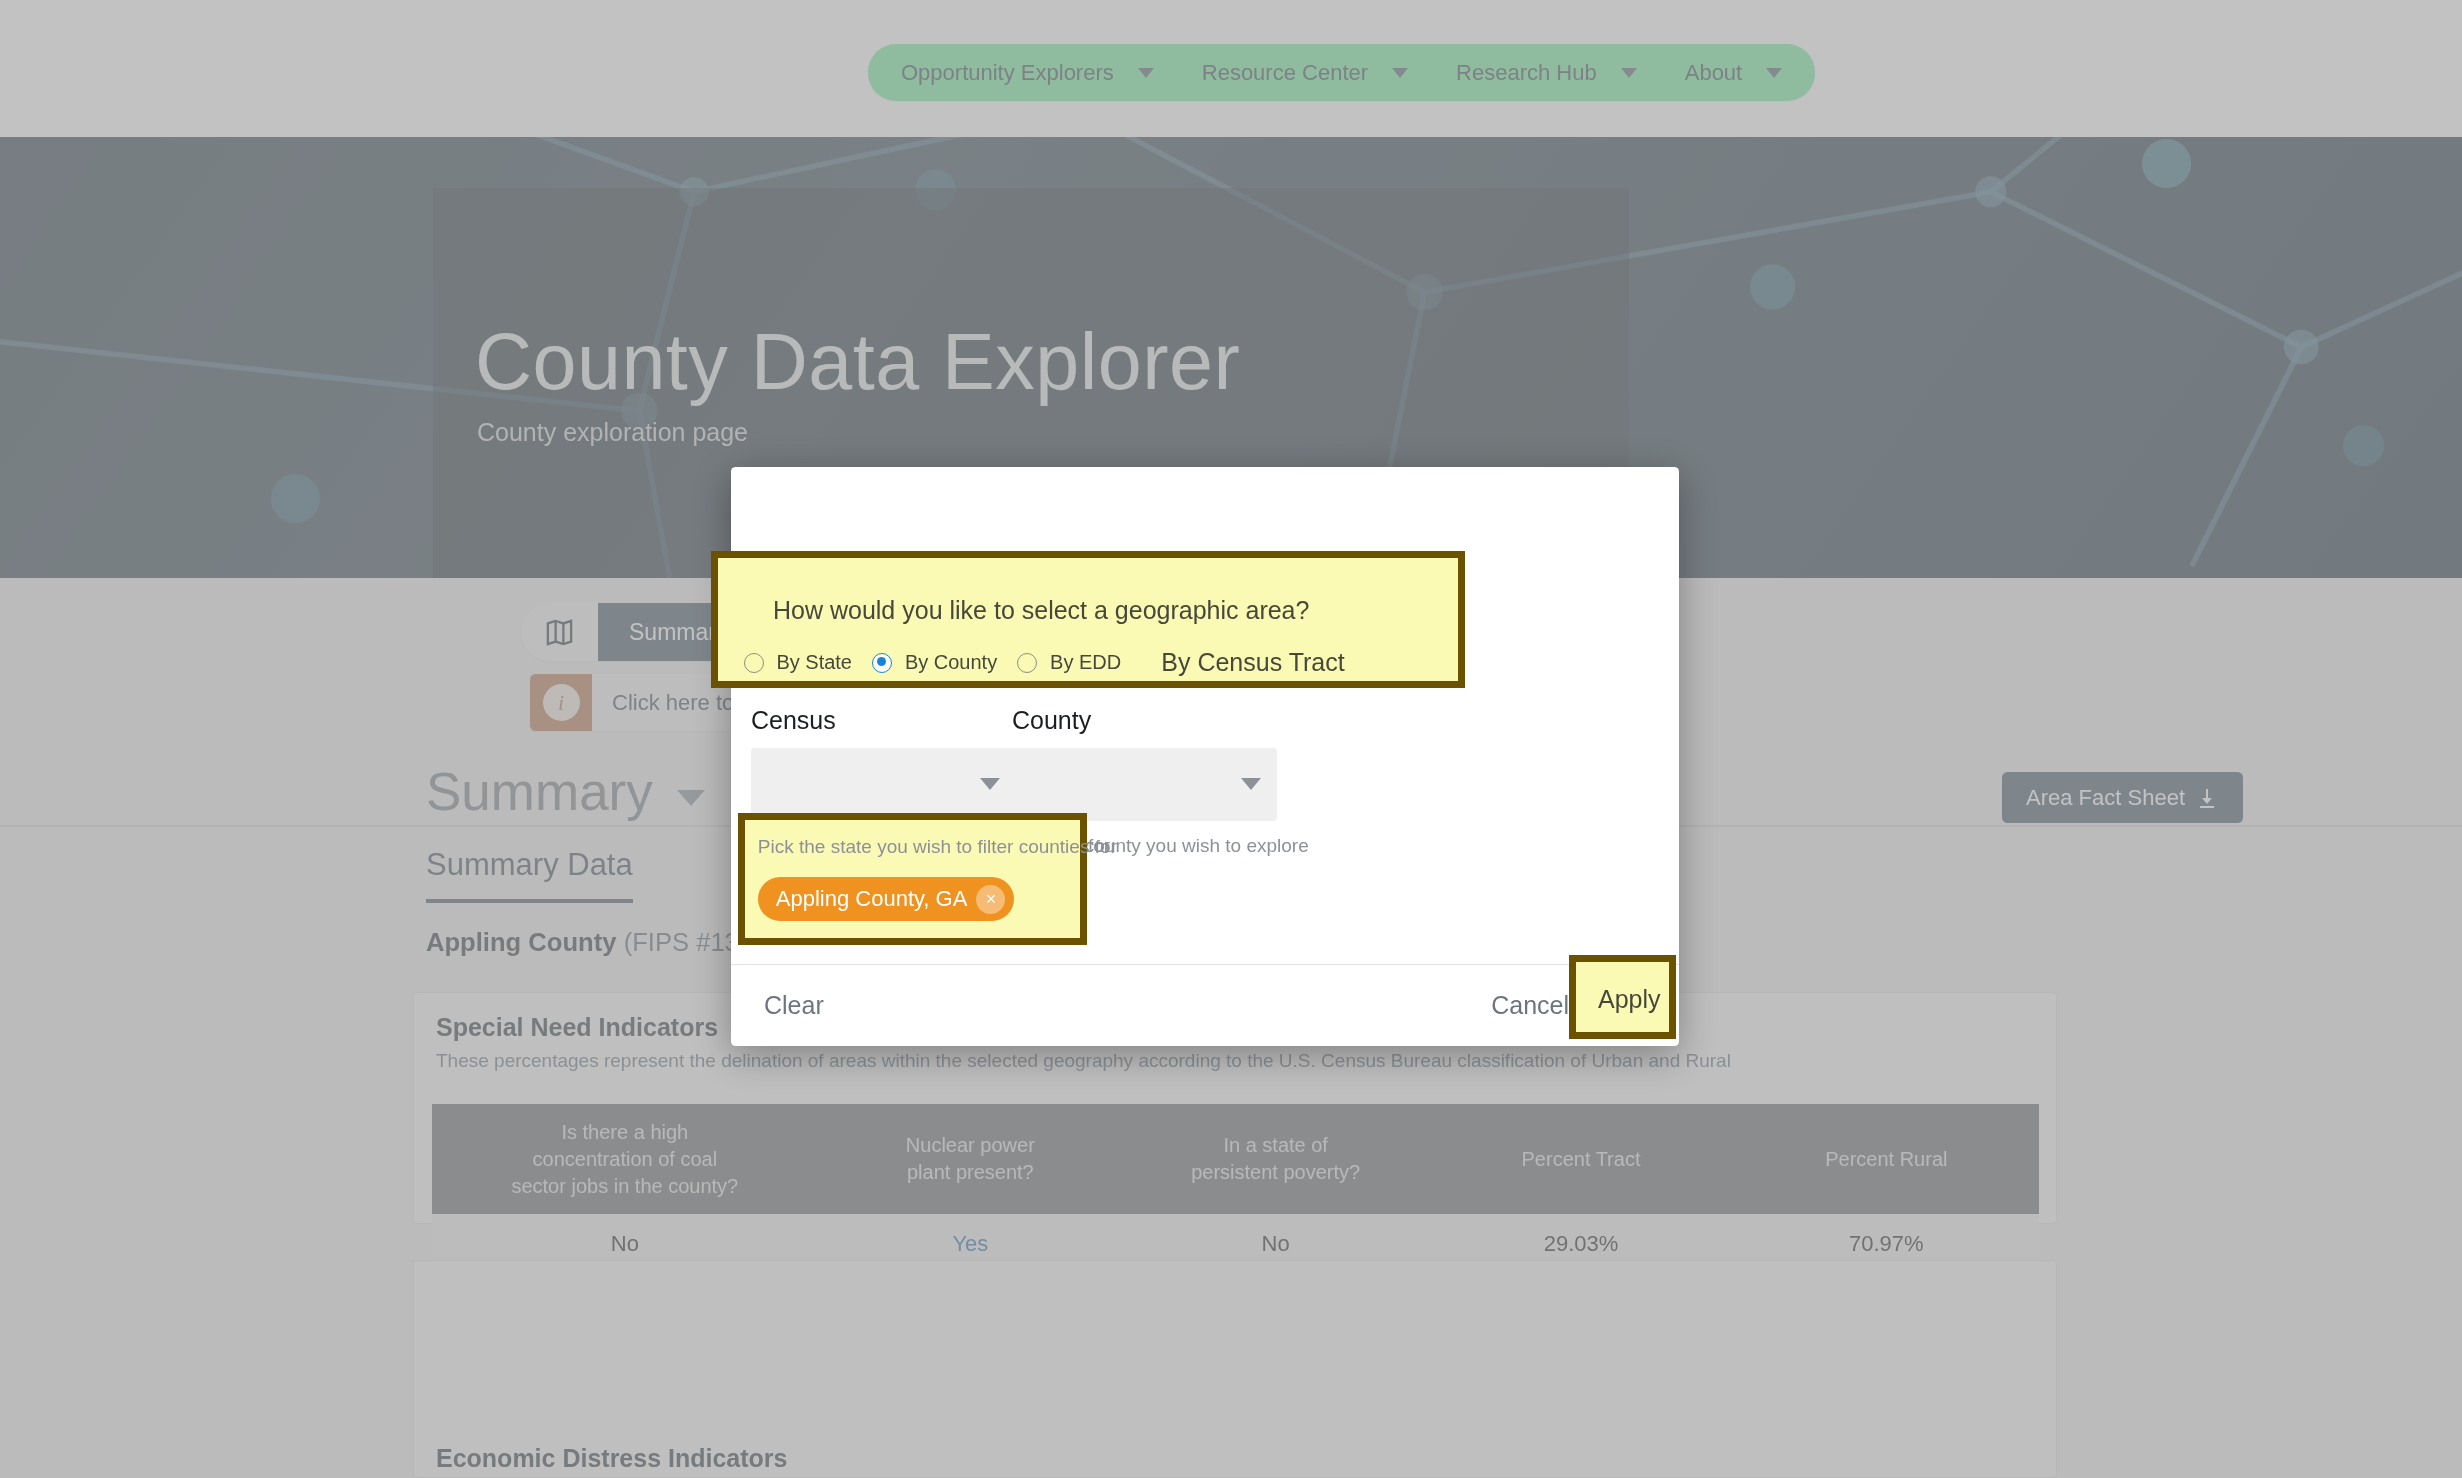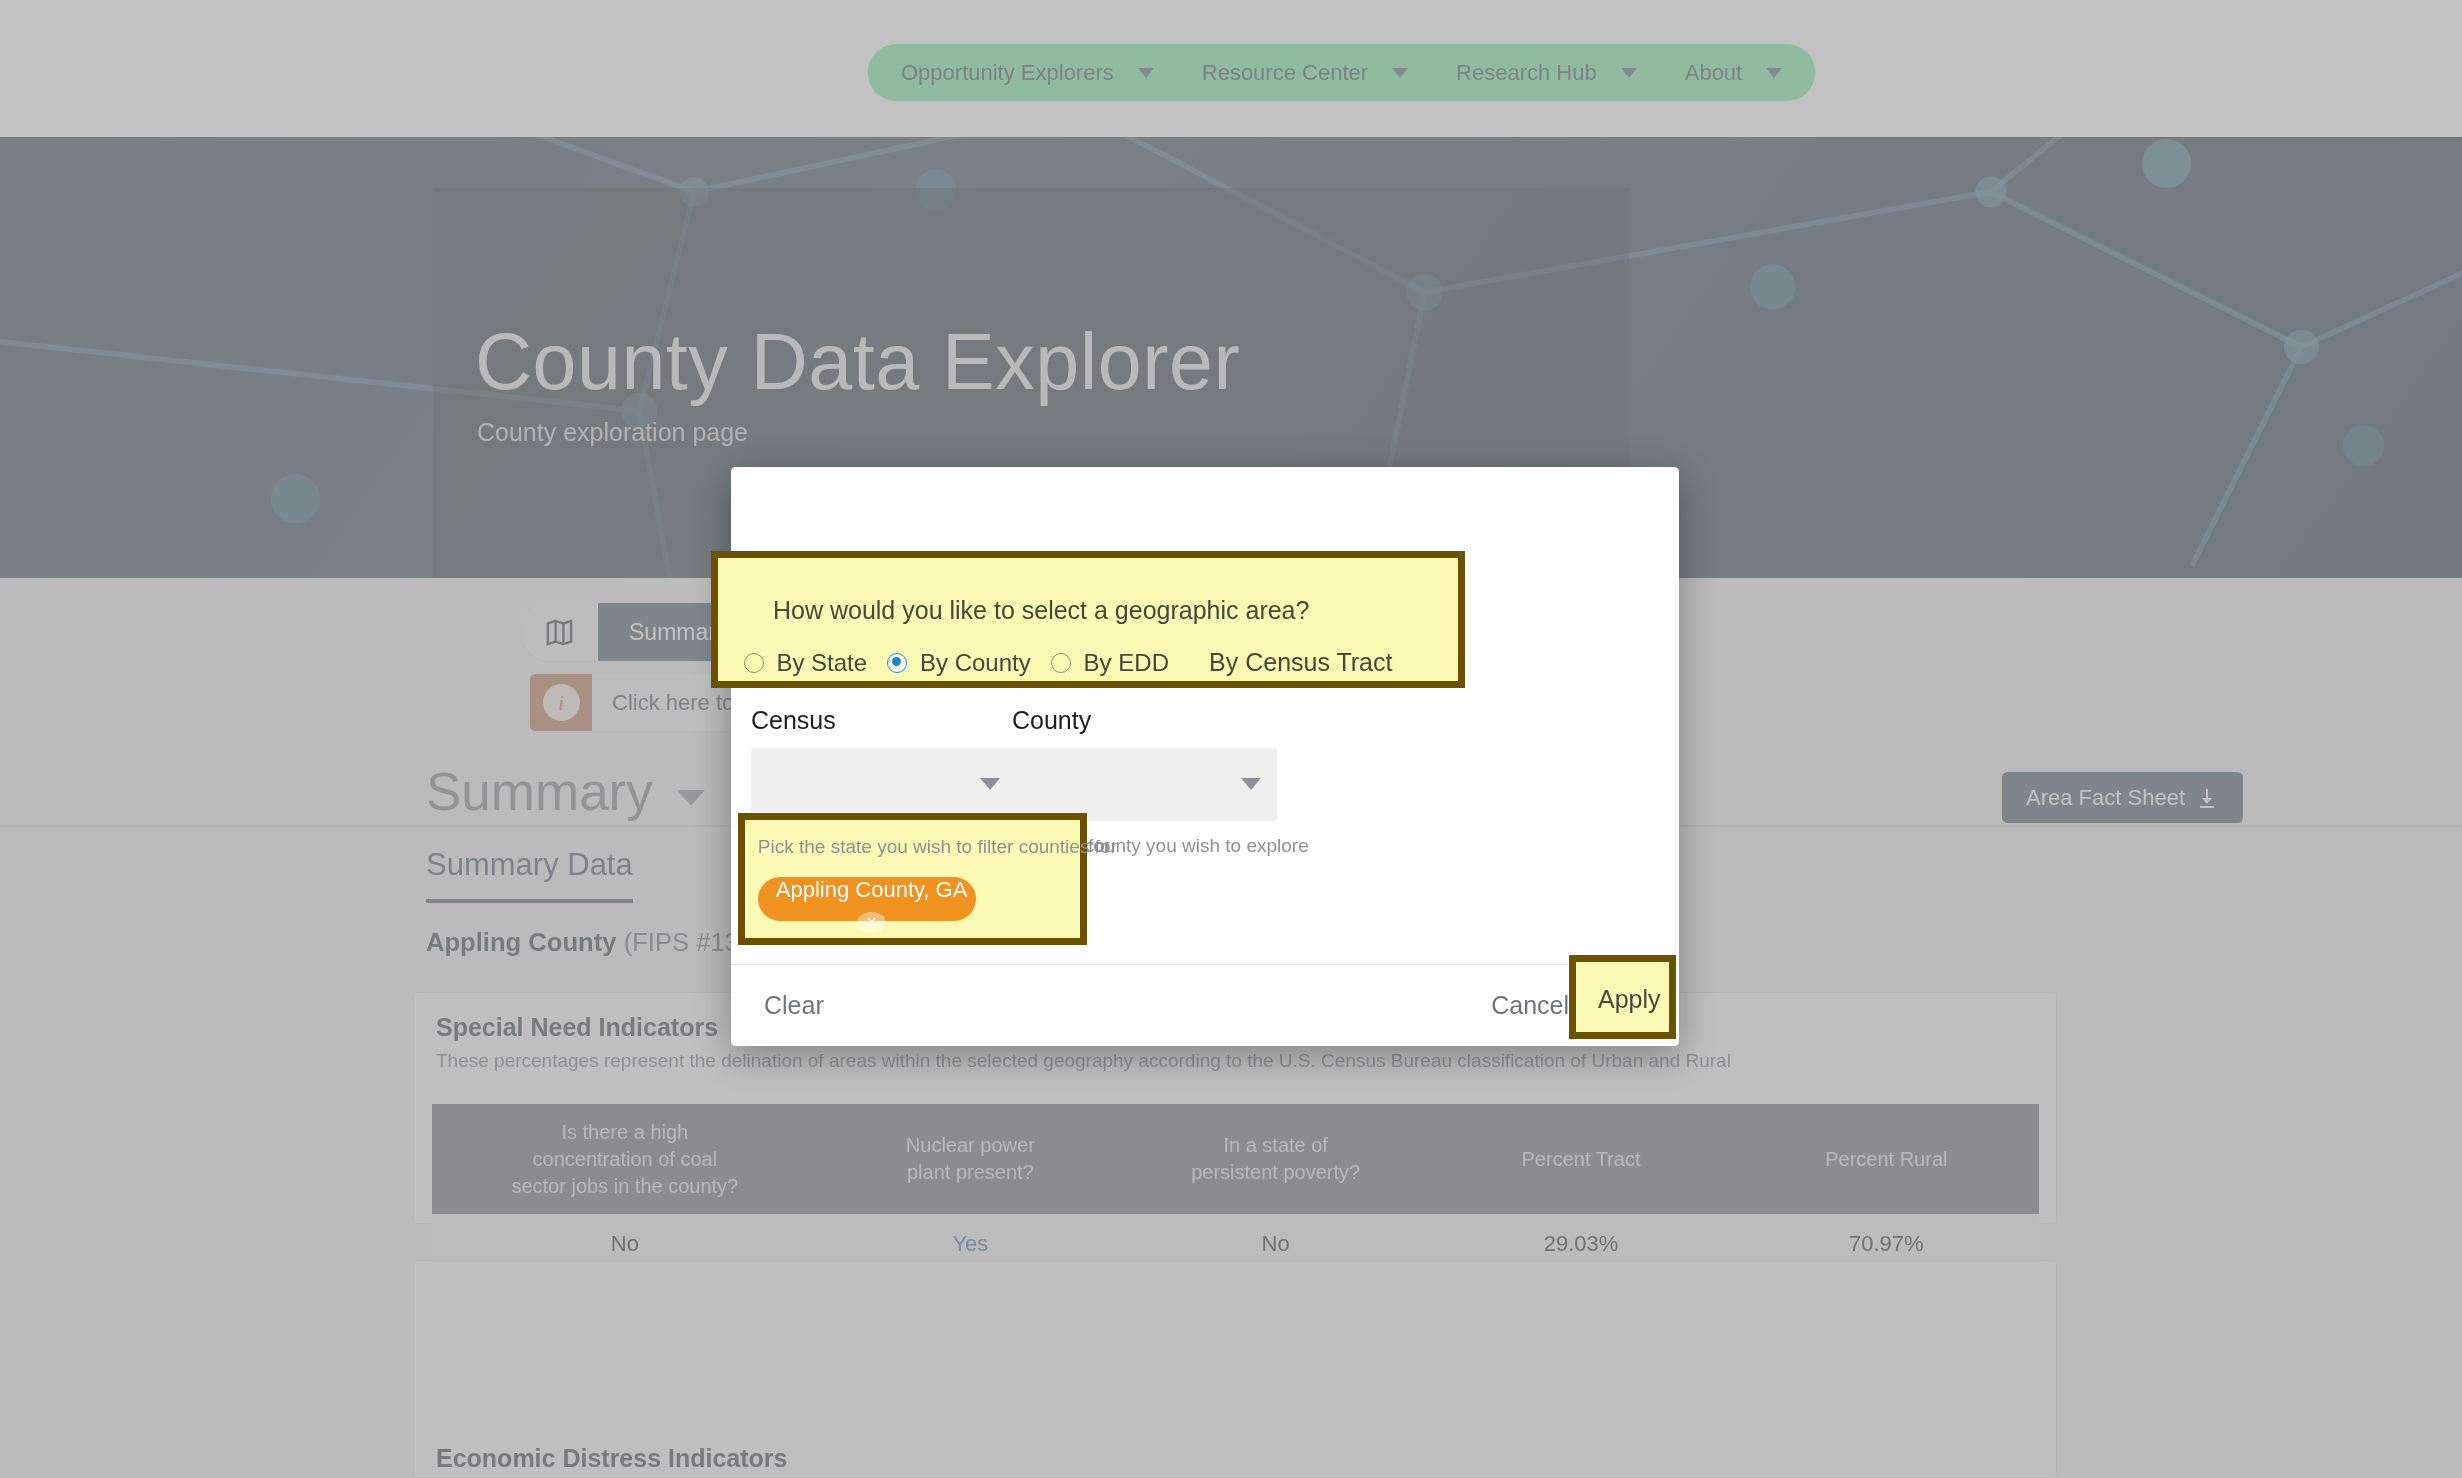--- a/index.html
+++ b/index.html
@@ -178,21 +178,21 @@
 
   .hl {
     position: absolute; border: 7.3px solid #6b5200; background: #fbfab4;
   }
   #hl-method { left: 711px; top: 551px; width: 754px; height: 137px; }
   #hl-chip   { left: 738px; top: 813px; width: 349px; height: 132px; }
   #hl-apply  { left: 1569px; top: 955px; width: 107px; height: 84px; }
 
   .method-q { position: absolute; left: 55px; top: 38px; font-size: 25px; color: #46483b; }
   .radio-row { position: absolute; left: 25.6px; top: 90px; display: flex; align-items: center; }
-  .radio-item { display: flex; align-items: center; gap: 12.8px; margin-right: 14.6px; font-size: 24px; color: #46483b; }
+  .radio-item { display: flex; align-items: center; gap: 12.8px; margin-right: 14.6px; font-size: 20px; color: #46483b; }
   .radio-item .lbl { padding-right: 5.5px; }
   .rb {
     width: 20px; height: 20px; border-radius: 50%; border: 1.8px solid #8e8e7e; background: transparent;
     display: inline-block;
   }
   .rb.on { border-color: #1b84d8; background: #ffffff; position: relative; }
   .rb.on:after {
     content:""; position:absolute; left:3.7px; top:3.7px; width:9px; height:9px;
     border-radius:50%; background:#1b84d8;
   }
@@ -209,21 +209,21 @@
     position: absolute; right: 16.4px; top: 50%; transform: translateY(-50%);
     width: 0; height: 0; border-left: 10px solid transparent;
     border-right: 10px solid transparent; border-top: 12px solid #8d9197;
   }
   .field-help { margin-top: 14.6px; font-size: 19px; color: #8d9197; white-space: nowrap; }
 
   .chip {
     position: absolute; left: 20px; top: 400px;
     background: #f0921f; color: #ffffff; border-radius: 24px;
     height: 44px; display: inline-flex; align-items: center; gap: 9px;
-    padding: 0 9px 0 18px; font-size: 22px; flex-direction: column;
+    padding: 0 9px 0 18px; font-size: 22px;
   }
   .chip-x {
     width: 29px; height: 29px; border-radius: 50%; background: rgba(255,255,255,.38);
     display: flex; align-items: center; justify-content: center; font-size: 18px; color: #ffffff;
   }
 
   .modal-footer {
     position: absolute; left: 0; bottom: 0; width: 100%; height: 82px;
     border-top: 0.9px solid #e3e3e5; display: flex; align-items: center;
   }

